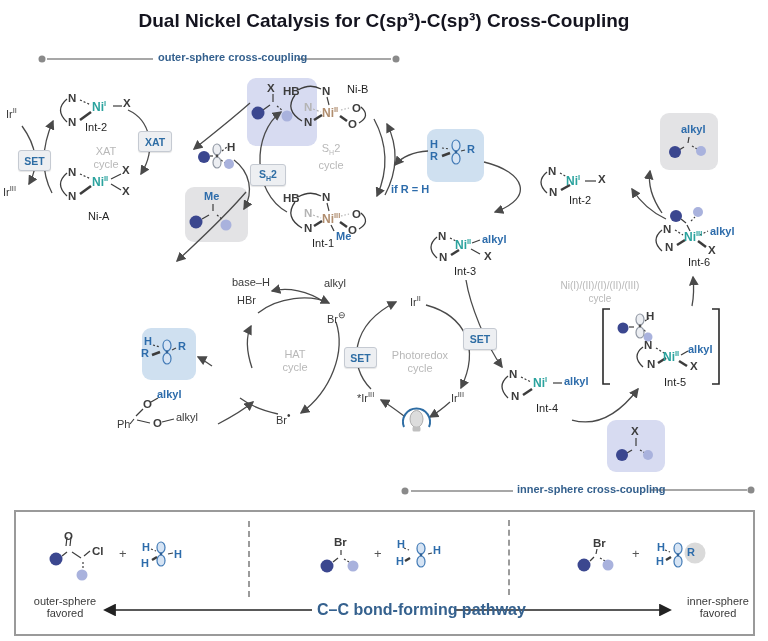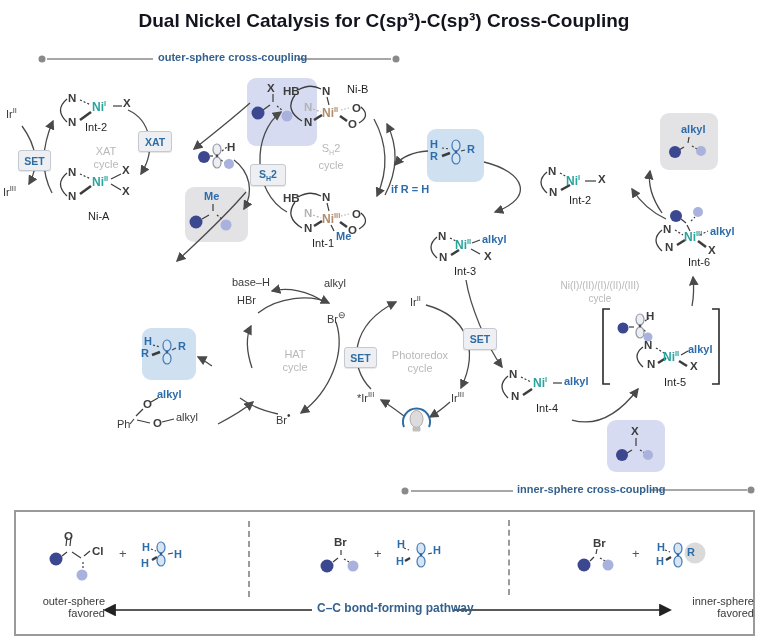--- a/index.html
+++ b/index.html
@@ -25,21 +25,21 @@
   .hl{position:absolute;z-index:0;border-radius:9px}
   .bx-blue{background:#cfe0f0}
   .bx-lav{background:#d7dbf1}
   .bx-gray{background:#e3e3e5}
   #title{position:absolute;left:0;top:10px;width:768px;text-align:center;font-size:19px;
          font-weight:700;color:#14141f;z-index:2}
   #svg-layer{position:absolute;left:0;top:0;z-index:1}
   #bottom-panel{position:absolute;left:14px;top:510px;width:741px;height:126px;
                 border:2px solid #9a9a9a;z-index:0;background:#fff}
   .vdash{position:absolute;width:0;border-left:2px dashed #9b9b9b;z-index:1}
-  .b-center{text-align:right}
+  .b-center{text-align:center}
 </style>
 </head>
 <body>
 
 <div id="canvas">
 
   <div id="title">Dual Nickel Catalysis for C(sp³)-C(sp³) Cross-Coupling</div>
 
   <div class="hl bx-lav" style="left:247px;top:78px;width:70px;height:68px"></div>
   <div class="hl bx-gray" style="left:185px;top:187px;width:63px;height:55px"></div>
@@ -403,21 +403,21 @@
   <span class="a blue" style="left:174px;top:549px">H</span>
   <span class="a blue" style="left:141px;top:558px">H</span>
   <span class="a t b-center" style="left:25px;top:596px;width:80px">outer-sphere</span>
   <span class="a t b-center" style="left:25px;top:608px;width:80px">favored</span>
 
   <span class="a atom" style="left:334px;top:536px">Br</span>
   <span class="a t" style="left:374px;top:547px;font-size:13px;color:#555">+</span>
   <span class="a blue" style="left:397px;top:539px">H</span>
   <span class="a blue" style="left:433px;top:545px">H</span>
   <span class="a blue" style="left:396px;top:556px">H</span>
-  <span class="a steelblue" style="left:317px;top:602px;width:134px;text-align:left;font-size:12px">C–C bond-forming pathway</span>
+  <span class="a steelblue" style="left:317px;top:602px;width:134px;text-align:left;font-size:16px">C–C bond-forming pathway</span>
 
   <span class="a atom" style="left:593px;top:537px">Br</span>
   <span class="a t" style="left:632px;top:547px;font-size:13px;color:#555">+</span>
   <span class="a blue" style="left:657px;top:542px">H</span>
   <span class="a blue" style="left:687px;top:547px">R</span>
   <span class="a blue" style="left:656px;top:556px">H</span>
   <span class="a t b-center" style="left:682px;top:596px;width:72px">inner-sphere</span>
   <span class="a t b-center" style="left:682px;top:608px;width:72px">favored</span>
 
 </div>

